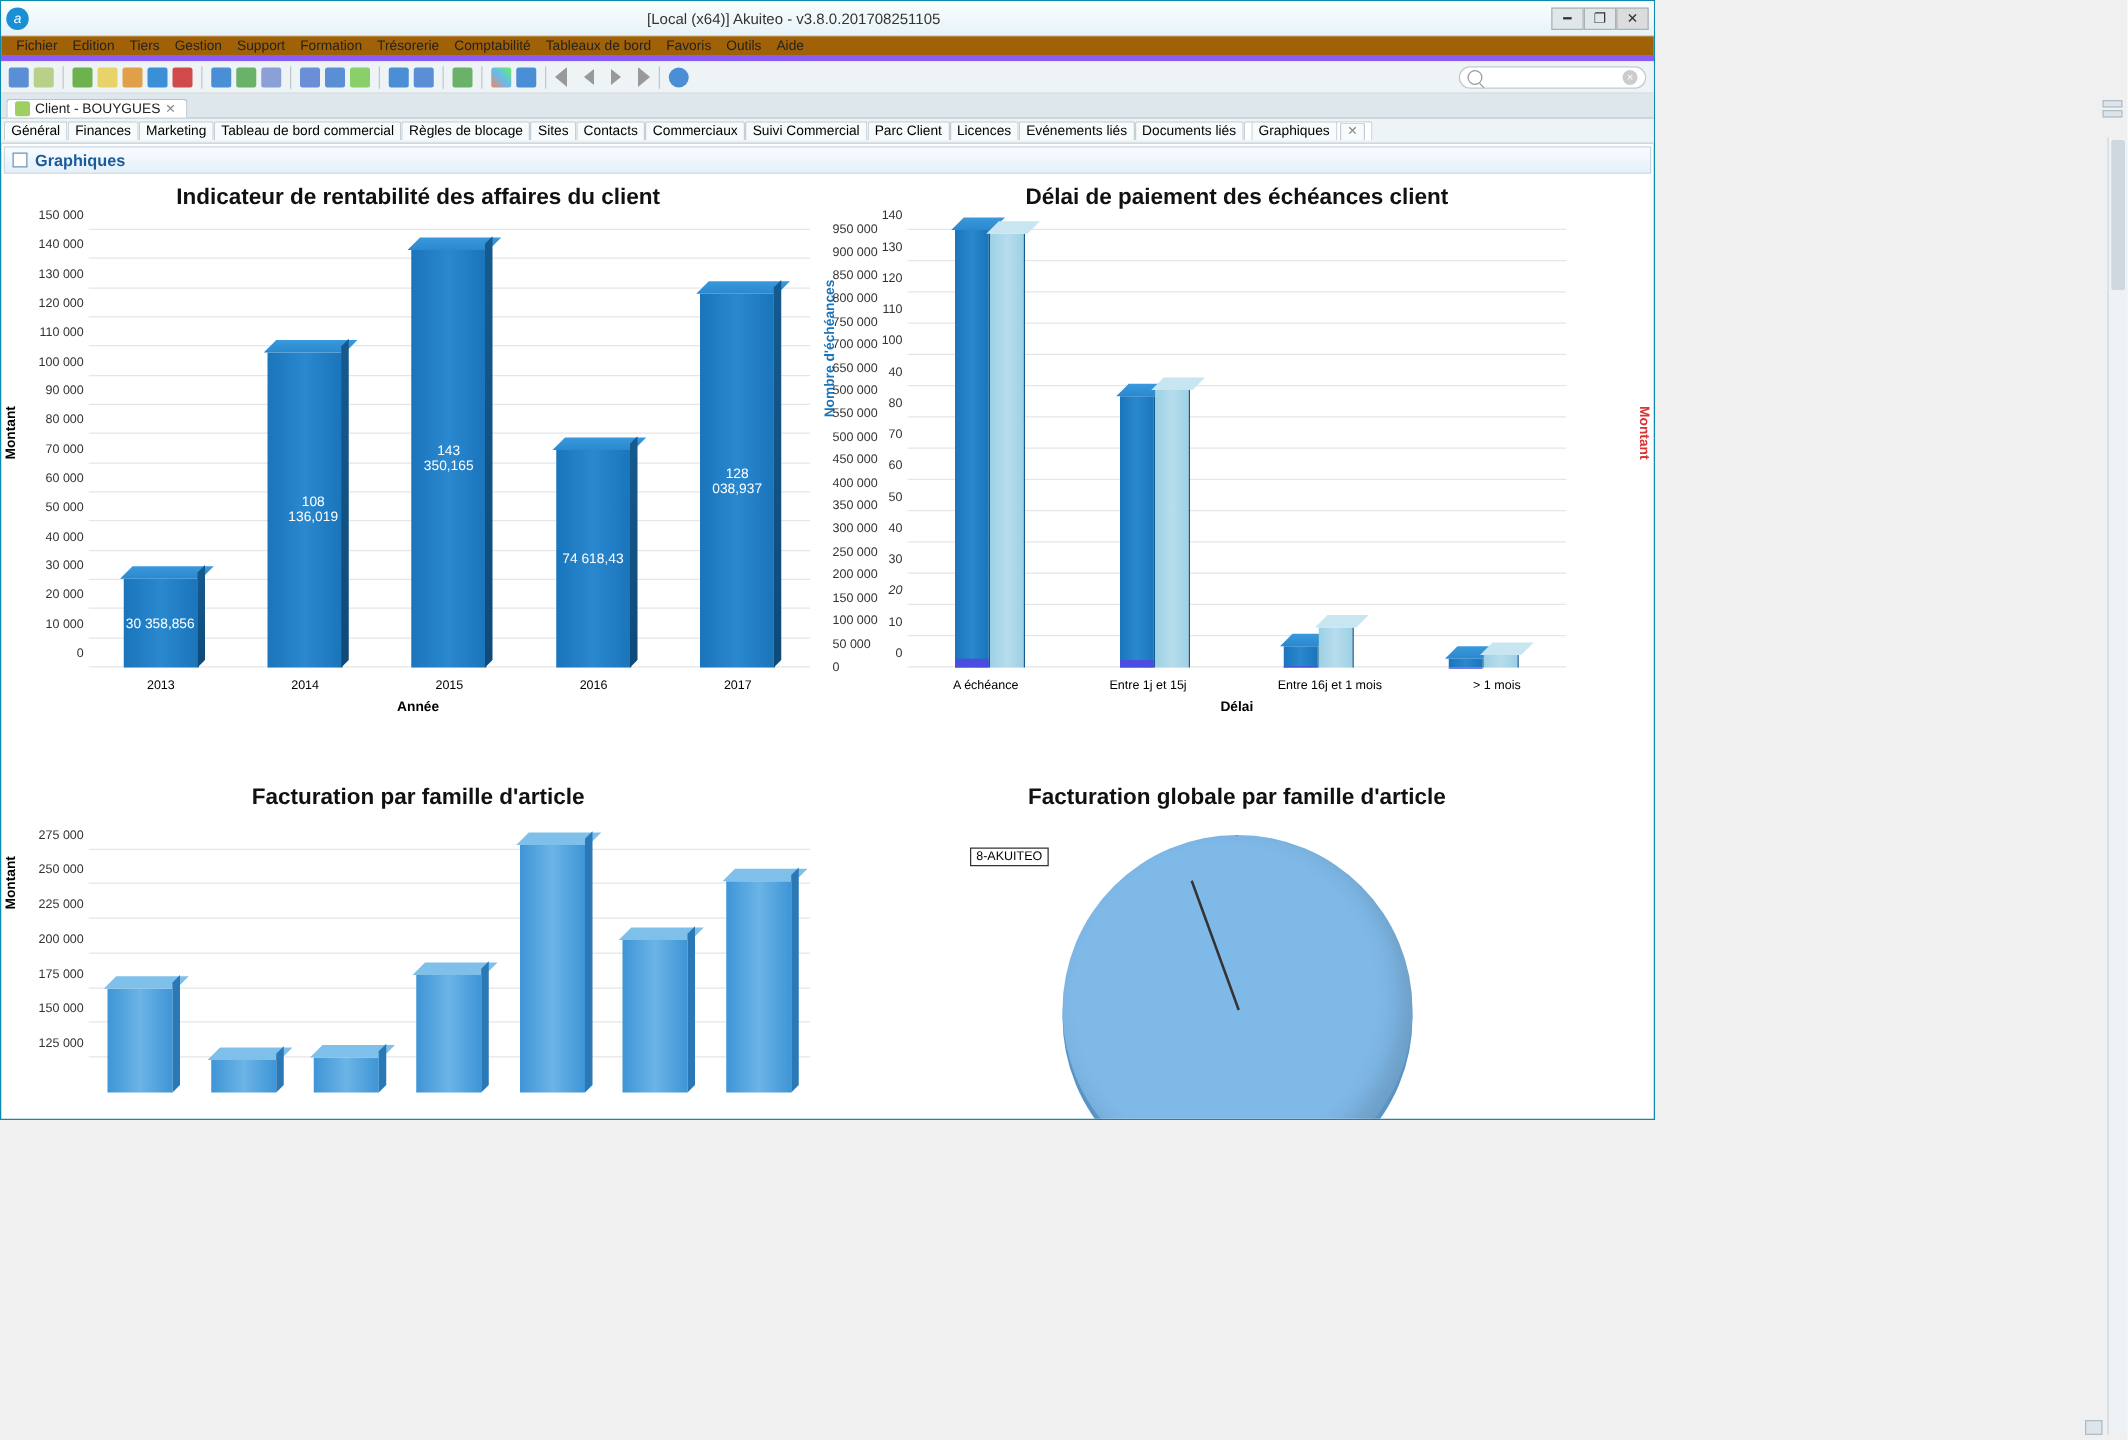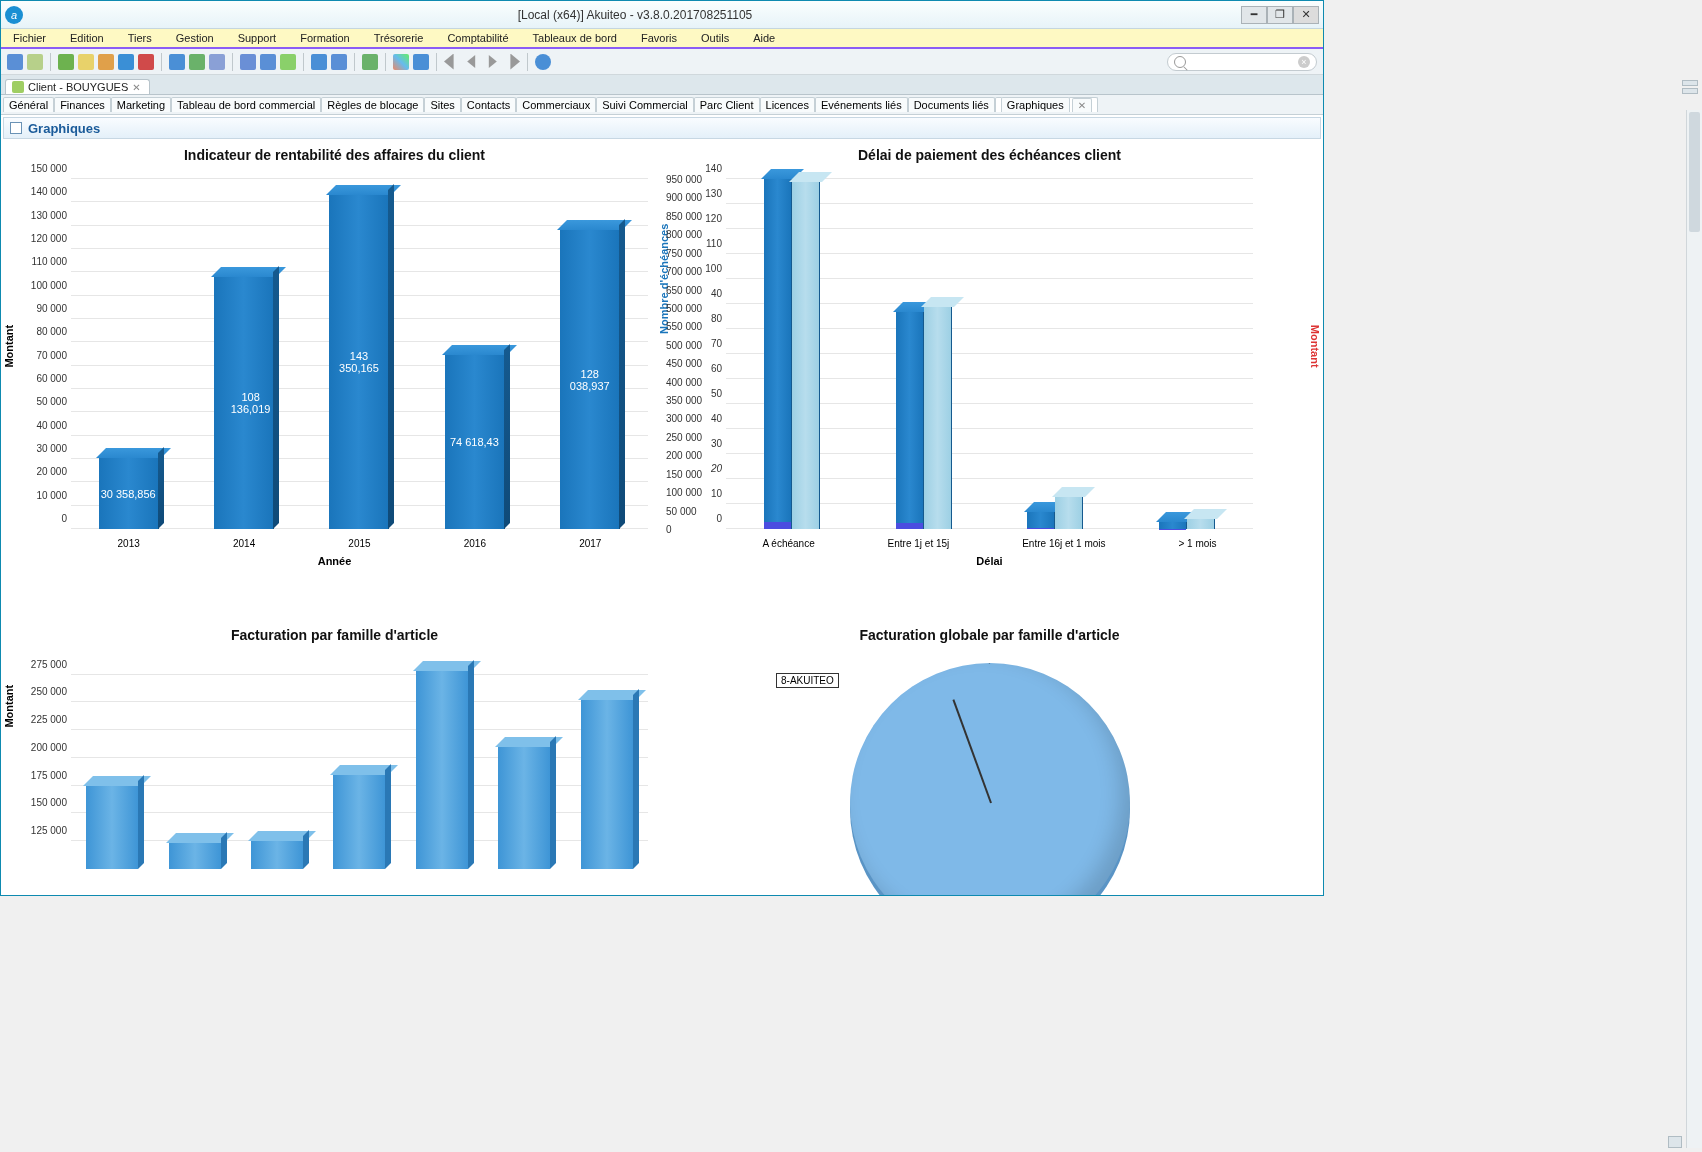--- a/index.html
+++ b/index.html
@@ -4,21 +4,21 @@
 <style>
 * { box-sizing: border-box; margin: 0; padding: 0; font-family: "Segoe UI", Tahoma, sans-serif; }
 body { background: #f0f0f0; width: 1324px; height: 896px; overflow: hidden; }
 .window { width: 100%; height: 100%; background: #fff; border: 1px solid #0e8ab0; display: flex; flex-direction: column; }
 .titlebar { height: 28px; background: linear-gradient(#fafefe,#e7f3f8); display: flex; align-items: center; padding: 0 4px; border-bottom: 1px solid #c5d6de; font-size: 12px; }
 .titlebar .icon { width: 18px; height: 18px; border-radius: 50%; background:#1a8fd3; margin-right: 6px; display:flex;align-items:center;justify-content:center;color:#fff;font-size:11px;font-style:italic;}
 .titlebar .title { flex: 1; text-align: center; color:#333; }
 .win-btns { display: flex; gap: 0; }
 .win-btn { width: 26px; height: 18px; background: #e1e6e9; border: 1px solid #aab2b7; display:flex;align-items:center;justify-content:center;font-size:11px;color:#333;cursor:default;}
 .win-btn.close{background:#dcdcdc;}
-.menubar { height: 20px; background: #fef9c3; display: flex; align-items: center; padding: 0 6px; gap: 12px; font-size: 11px; color:#222; border-bottom:2px solid #8b5cf6;}
+.menubar { height: 20px; background: #a16207; display: flex; align-items: center; padding: 0 6px; gap: 0; font-size: 11px; color:#222; border-bottom:5px solid #8b5cf6;}
 .menubar span { padding: 2px 6px; cursor: default; }
 .toolbar { height: 26px; background: #eef3f6; display: flex; align-items: center; padding: 0 6px; gap: 4px; border-bottom: 1px solid #d0d8dc; }
 .tb-icon { width: 16px; height: 16px; display:inline-block; border-radius:2px; }
 .tb-sep { width: 1px; height: 18px; background: #c0c8cc; margin: 0 3px; }
 .tb-search { margin-left: auto; width: 150px; height: 18px; border: 1px solid #c3cbd0; border-radius: 9px; background:#fff; position:relative; display:flex;align-items:center;padding:0 6px;}
 .tb-search .mag{width:12px;height:12px;border:1px solid #999;border-radius:50%;position:relative;}
 .tb-search .mag::after{content:'';position:absolute;width:5px;height:1px;background:#999;transform:rotate(45deg);bottom:-2px;right:-3px;}
 .tb-search .x{margin-left:auto;width:12px;height:12px;border-radius:50%;background:#ccc;color:#fff;font-size:9px;line-height:12px;text-align:center;}
 .tabrow { height: 20px; background:#dde7ec; display:flex; align-items:flex-end; padding:0 4px; border-bottom:1px solid #b8c4cb;font-size:11px;}
 .tab { background:#ffffff; border:1px solid #b8c4cb; border-bottom:none; border-radius:3px 3px 0 0; padding:1px 8px 1px 6px; display:flex;align-items:center;gap:4px;color:#222;}
@@ -26,21 +26,21 @@
 .tab .ico{width:12px;height:12px;background:#9fce63;border-radius:2px;}
 .inner-tabs { height: 20px; background:#eef3f6; display:flex;align-items:center;font-size:11px;border-bottom:1px solid #c5d0d6; padding:0 2px;}
 .inner-tabs span{border:1px solid #c5d0d6;background:#f8fbfc;padding:1px 5px;cursor:default;border-radius:2px 2px 0 0;border-bottom:none;}
 .inner-tabs span.active{background:#fff;}
 .inner-tabs .x{font-size:10px;color:#888;margin-left:2px;}
 .content{flex:1;display:flex;flex-direction:column;overflow:hidden;}
 .section-header{height:22px;background:linear-gradient(#f9fcff,#e4f0f9);border:1px solid #c7d7e3;margin:2px;display:flex;align-items:center;padding:0 6px;font-size:13px;color:#1a5b9a;font-weight:bold;gap:6px;}
 .section-header .exp-ico{width:12px;height:12px;border:1px solid #6a92b5;background:#fff;}
 .charts-area{flex:1;display:grid;grid-template-columns:1fr 1fr;grid-template-rows:480px 240px;gap:0;padding:2px 6px;overflow:hidden;}
 .chart-box{position:relative;padding:4px;}
-.chart-title{text-align:center;font-size:14px;font-weight:bold;color:#111;margin-bottom:6px;}
+.chart-title{text-align:center;font-size:18px;font-weight:bold;color:#111;margin-bottom:6px;}
 .y-axis-v{position:absolute;left:2px;top:50%;transform:rotate(-90deg) translateX(50%);transform-origin:left center;font-size:11px;font-weight:bold;}
 .y-axis-v2{position:absolute;right:2px;top:50%;transform:rotate(90deg) translateX(-50%);transform-origin:right center;font-size:11px;font-weight:bold;color:#d33;}
 .plot{position:relative;width:100%;height:400px;display:flex;align-items:flex-end;padding-left:60px;padding-bottom:40px;padding-right:10px;}
 .gridy{position:absolute;left:60px;right:10px;border-top:1px solid #e6e6e6;}
 .ytick{position:absolute;left:0;width:56px;text-align:right;font-size:10px;color:#333;transform:translateY(-50%);}
 .bars{position:absolute;left:60px;right:10px;bottom:40px;top:10px;display:flex;align-items:flex-end;justify-content:space-around;}
 .bar{width:60px;background:linear-gradient(to right,#1a75bb,#2a88cf,#1a75bb);position:relative;border-right:1px solid #155a8f;color:#fff;font-size:11px;text-align:center;display:flex;align-items:center;justify-content:center;}
 .bar-top{position:absolute;top:-10px;left:-3px;right:-3px;height:10px;background:linear-gradient(#3a98dc,#2a88cf);transform:skewX(-45deg);transform-origin:bottom;}
 .bar-side{position:absolute;top:-5px;right:-6px;width:6px;bottom:0;background:linear-gradient(#155a8f,#0f4a78);transform:skewY(-45deg);transform-origin:left;}
 .xlabel{position:absolute;bottom:2px;left:0;right:0;text-align:center;font-size:11px;font-weight:bold;}

